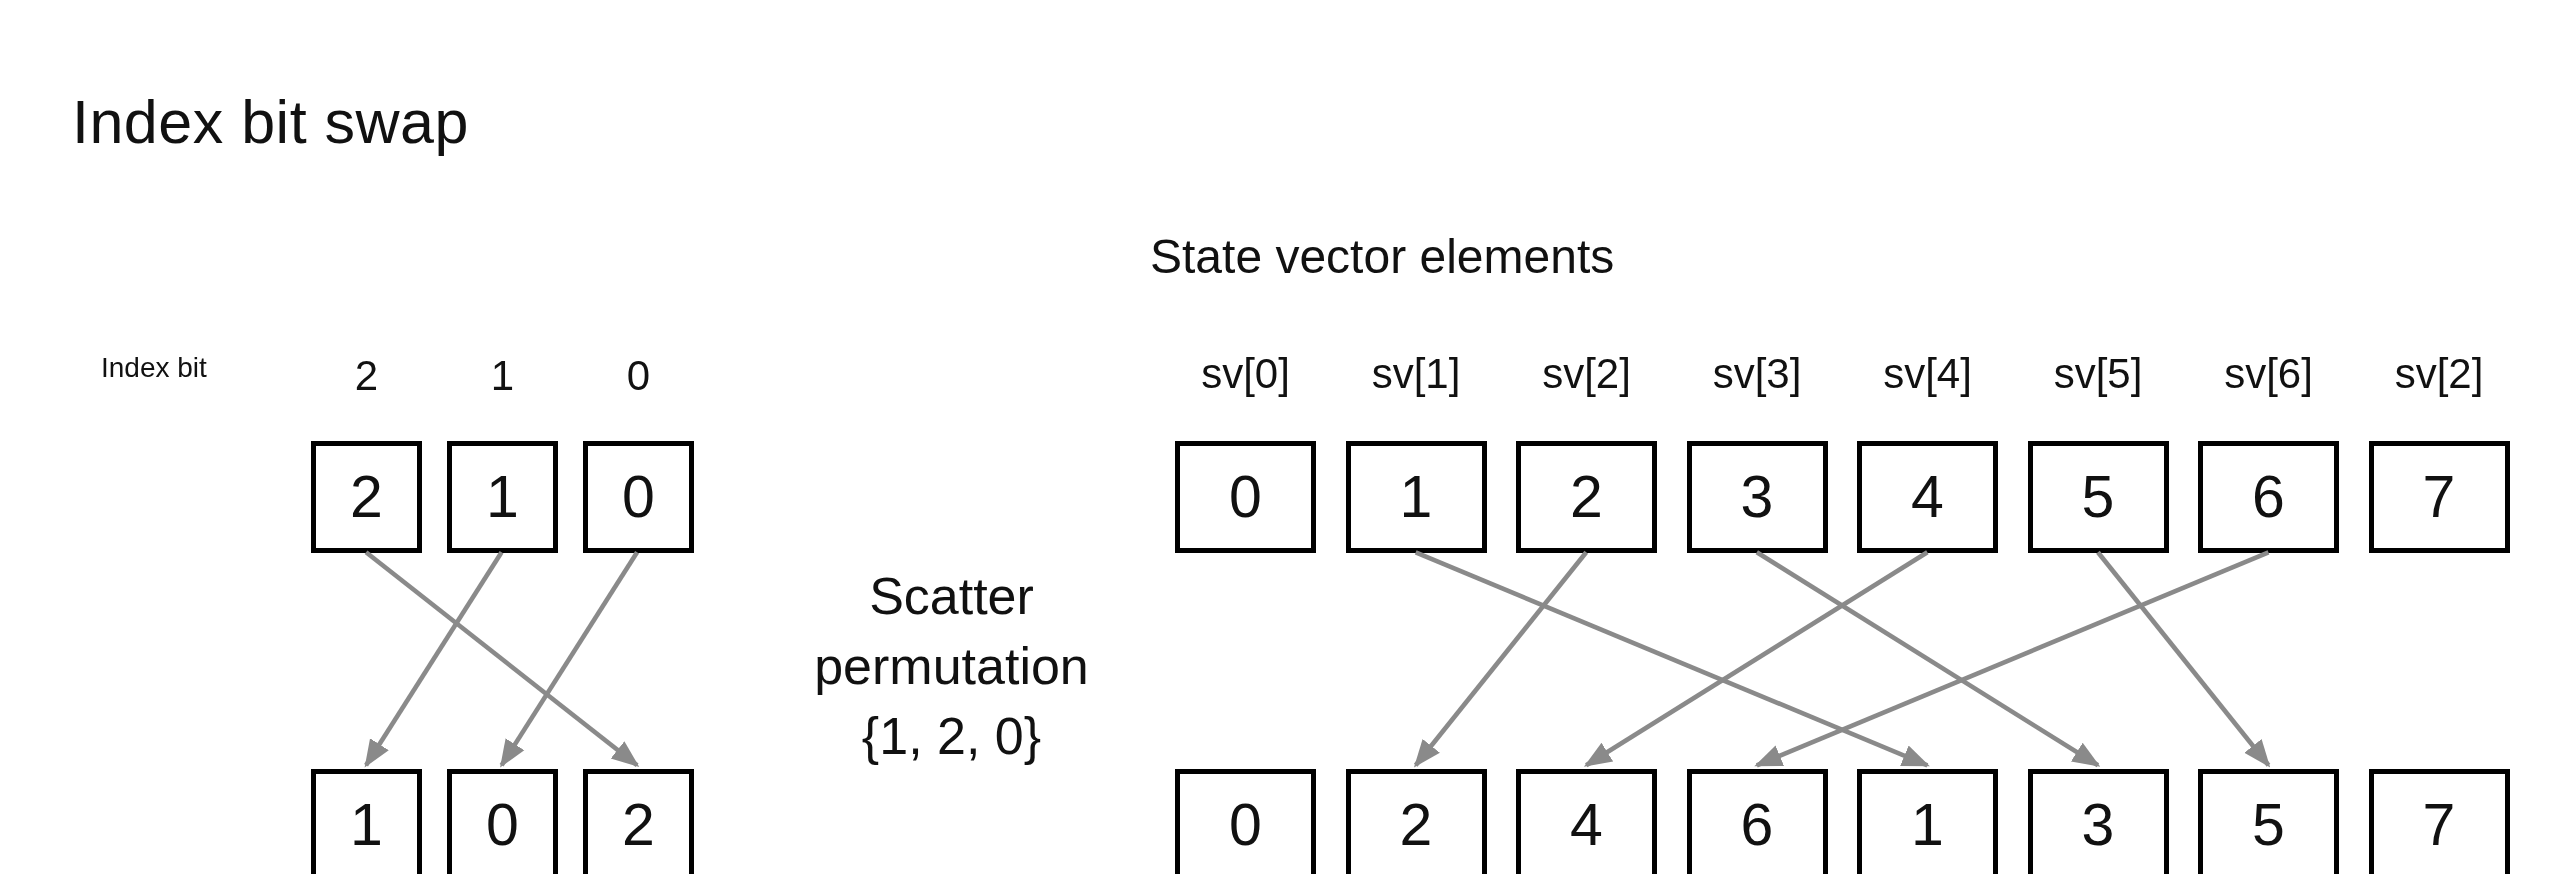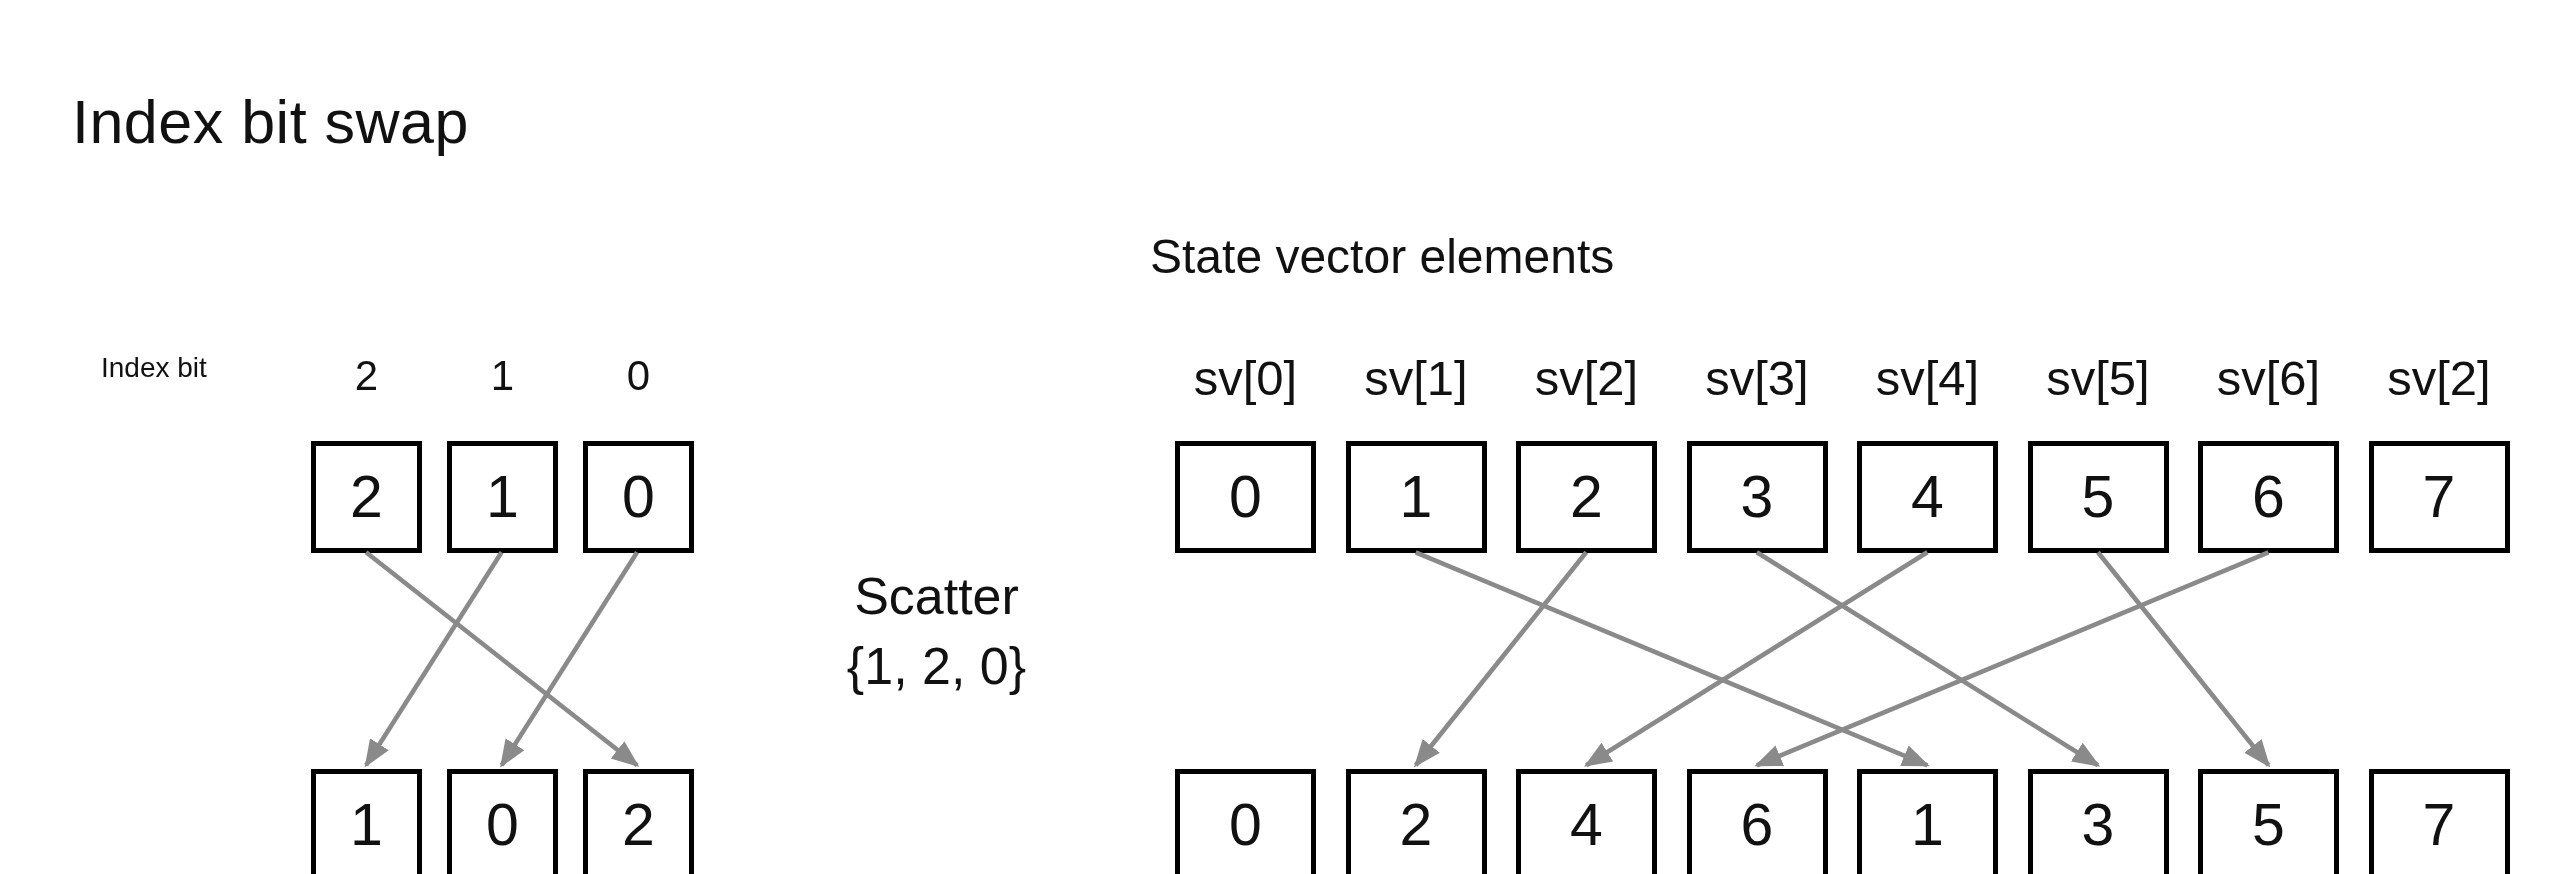--- a/index.html
+++ b/index.html
@@ -10,34 +10,34 @@
   .title{position:absolute;left:72px;top:39px;font-size:61px;letter-spacing:0.5px;}
   .section-heading{position:absolute;font-size:48px;}
   .wire-heading{left:92px;top:181px;}
   .state-heading{left:1150px;top:181px;text-align:right;}
   .row-label{position:absolute;font-size:28px;}
   .index-bit-label{left:101px;top:304px;}
   .label-row{position:absolute;display:flex;}
   .wire-bit-labels{left:311px;top:304px;gap:25px;}
   .wire-bit-labels .cell{width:111px;text-align:center;font-size:42px;}
   .sv-labels{left:1175px;top:302px;gap:29.5px;}
-  .sv-labels .cell{width:141px;text-align:center;font-size:49px;}
+  .sv-labels .cell{width:141px;text-align:center;font-size:42px;}
   .box-row{position:absolute;display:flex;}
   .wire-top{left:311px;top:393px;gap:25px;}
   .wire-bottom{left:311px;top:721px;gap:25px;}
   .state-top{left:1175px;top:393px;gap:29.5px;}
   .state-bottom{left:1175px;top:721px;gap:29.5px;}
   .box{
     box-sizing:border-box;border:5.5px solid #000000;background:#ffffff;
     display:flex;align-items:center;justify-content:center;font-size:59px;color:#111;
   }
   .box.wire{width:111px;height:112px;}
   .box.state{width:141px;height:112px;}
   .scatter{
-    position:absolute;left:697px;top:513px;width:479px;text-align:center;
+    position:absolute;left:712px;top:513px;width:479px;text-align:center;
     font-size:52px;line-height:70px;
   }
   svg.overlay{position:absolute;left:0;top:0;width:2576px;height:874px;pointer-events:none;}
   .arrow-line{stroke-width:5;fill:none;}
 </style>
 </head>
 <body>
 
 <div class="canvas">
 
@@ -59,20 +59,21 @@
   </div>
 
   <div class="box-row wire-bottom">
     <div class="box wire">1</div>
     <div class="box wire">0</div>
     <div class="box wire">2</div>
   </div>
 
   <div class="scatter">
     <div>Scatter</div>
+    <div>permutation</div>
     <div>{1, 2, 0}</div>
   </div>
 
   <div class="section-heading state-heading">State vector elements</div>
 
   <div class="label-row sv-labels">
     <div class="cell">sv[0]</div>
     <div class="cell">sv[1]</div>
     <div class="cell">sv[2]</div>
     <div class="cell">sv[3]</div>

